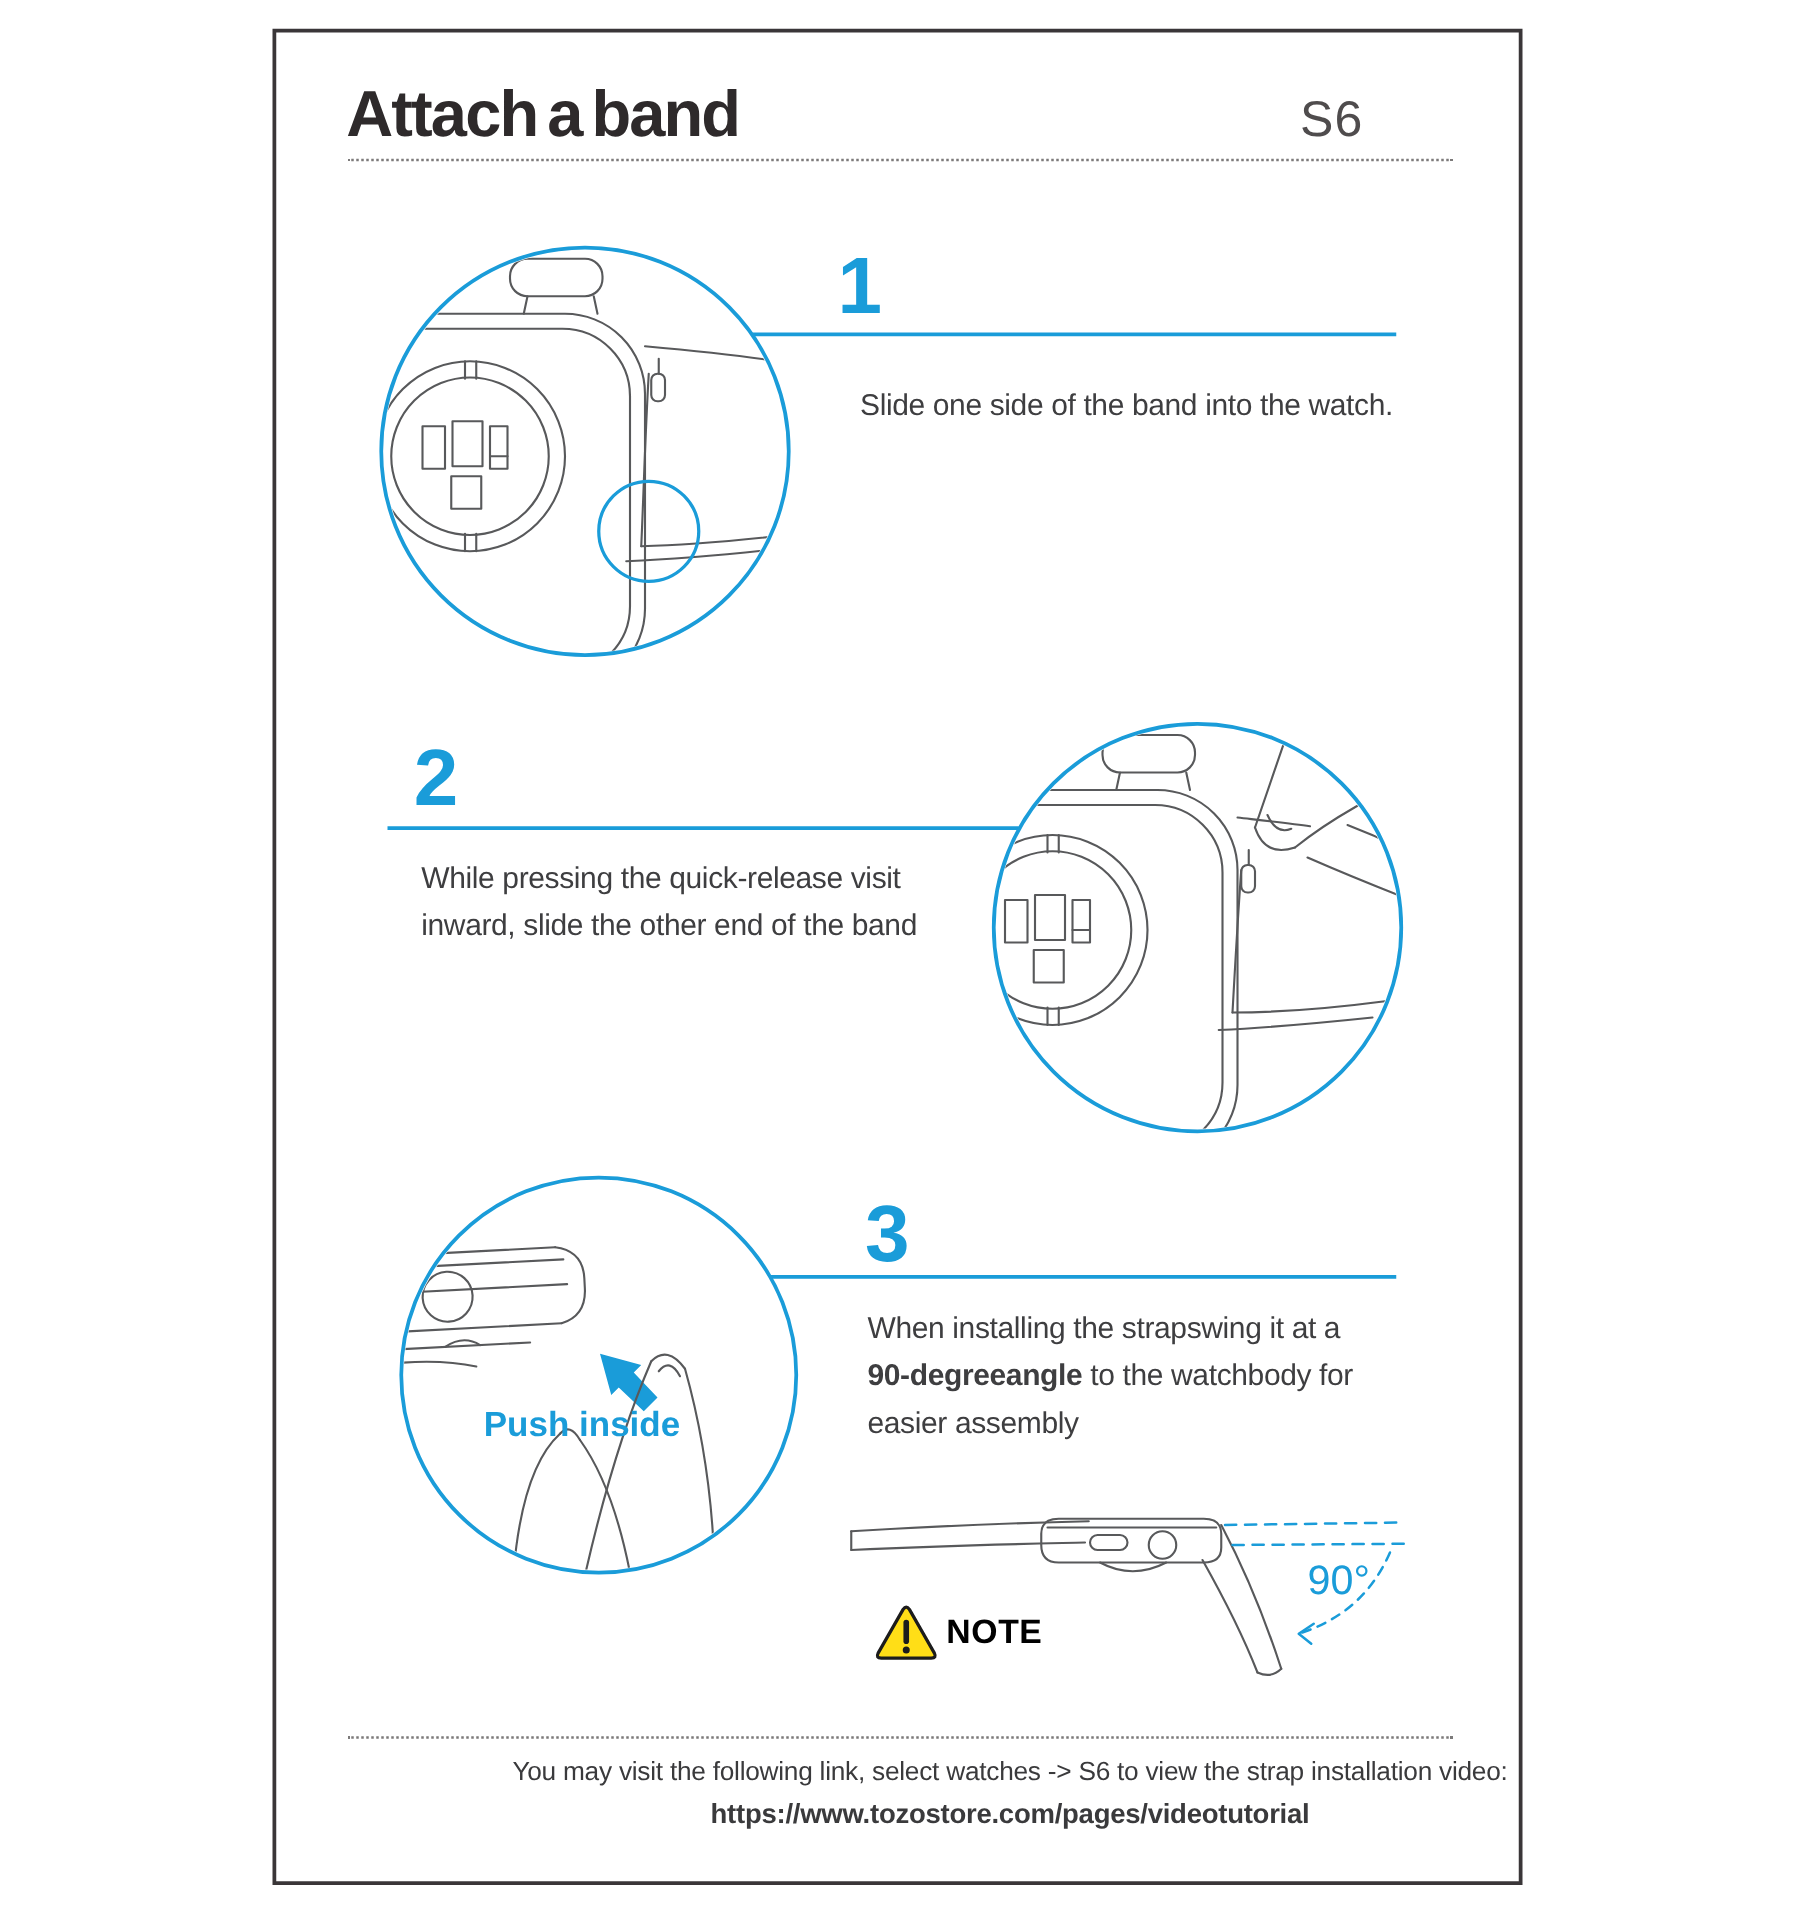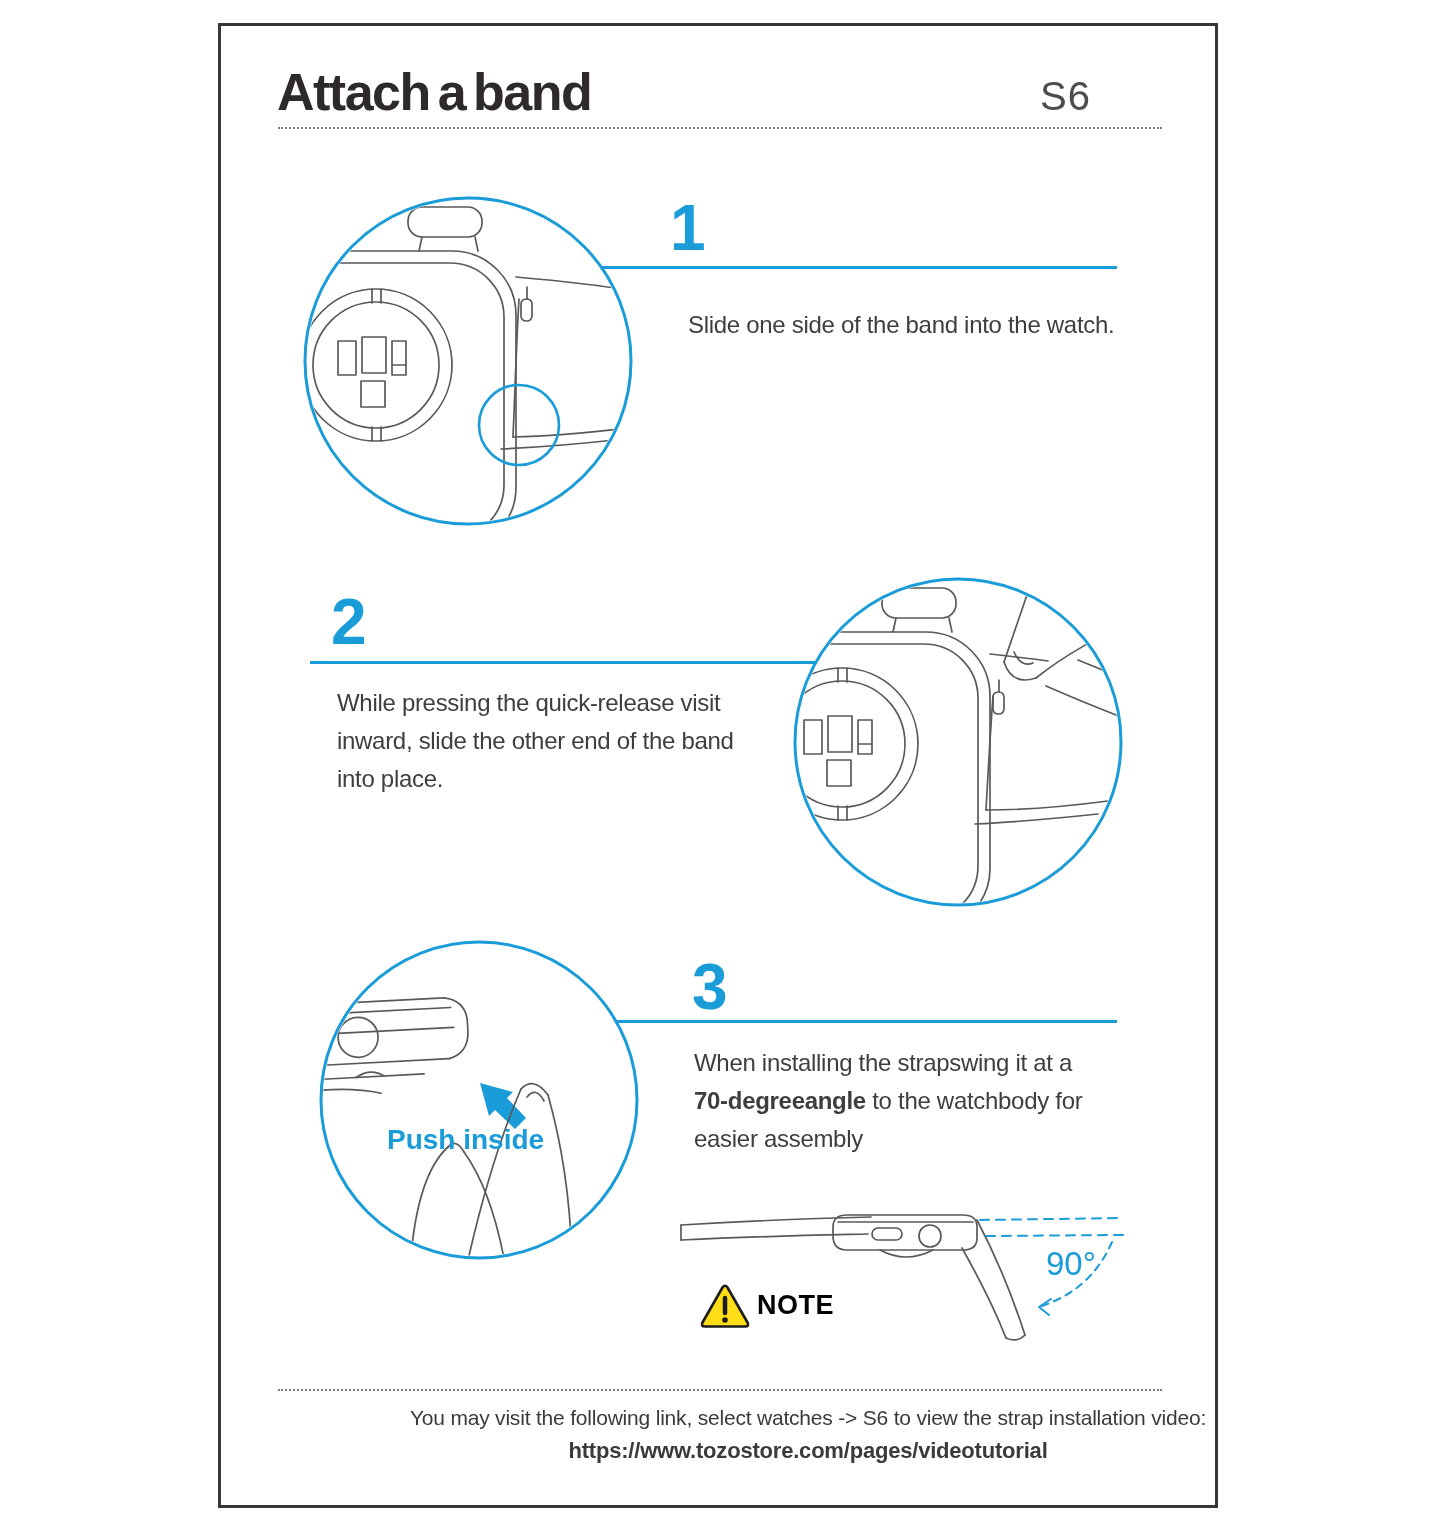--- a/index.html
+++ b/index.html
@@ -95,21 +95,20 @@
 
 <div class="abs stepnum" style="left:670px;top:196px">1</div>
 <div class="abs rule" style="left:602px;top:266px;width:515px"></div>
 <div class="abs bodytext" style="left:688px;top:306px">Slide one side of the band into the watch.</div>
 
 <div class="abs stepnum" style="left:331px;top:590px">2</div>
 <div class="abs rule" style="left:310px;top:661px;width:505px"></div>
 <div class="abs bodytext" style="left:337px;top:684px;width:450px">
   <span class="ln">While pressing the quick-release visit</span>
   <span class="ln">inward, slide the other end of the band</span>
-  <span class="ln">into place.</span>
 </div>
 
 <svg class="abs" style="left:778px;top:562px" width="360" height="360" viewBox="0 0 360 360">
   <defs>
       <clipPath id="clip2">
         <circle cx="180" cy="180" r="161"></circle>
       </clipPath>
     </defs>
   <circle cx="180" cy="180" r="163" fill="none" stroke="#1A9CD9" stroke-width="3"></circle>
   <g clip-path="url(#clip2)" fill="none" stroke="#58595B" stroke-width="1.7" stroke-linejoin="round" stroke-linecap="round">
@@ -186,21 +185,21 @@
     </g>
   </g>
 </svg>
 
 <div class="abs blue-label push">Push inside</div>
 
 <div class="abs stepnum" style="left:692px;top:955px">3</div>
 <div class="abs rule" style="left:616px;top:1020px;width:501px"></div>
 <div class="abs bodytext" style="left:694px;top:1044px;width:450px">
   <span class="ln">When installing the strapswing it at a</span>
-  <span class="ln"><b>70-degreeangle</b><span> to the watchbody for</span></span>
+  <span class="ln"><b>90-degreeangle</b><span> to the watchbody for</span></span>
   <span class="ln">easier assembly</span>
 </div>
 
 <svg class="abs" style="left:675px;top:1180px" width="525" height="165" viewBox="0 0 525 165">
   <g fill="none" stroke="#58595B" stroke-width="1.7" stroke-linejoin="round" stroke-linecap="round">
     <g>
       <path d="M6 45 C 90 40, 150 38, 196 37"></path>
       <path d="M6 60 C 90 56, 150 55, 193 54"></path>
       <path d="M6 45 L6 60"></path>
     </g>

